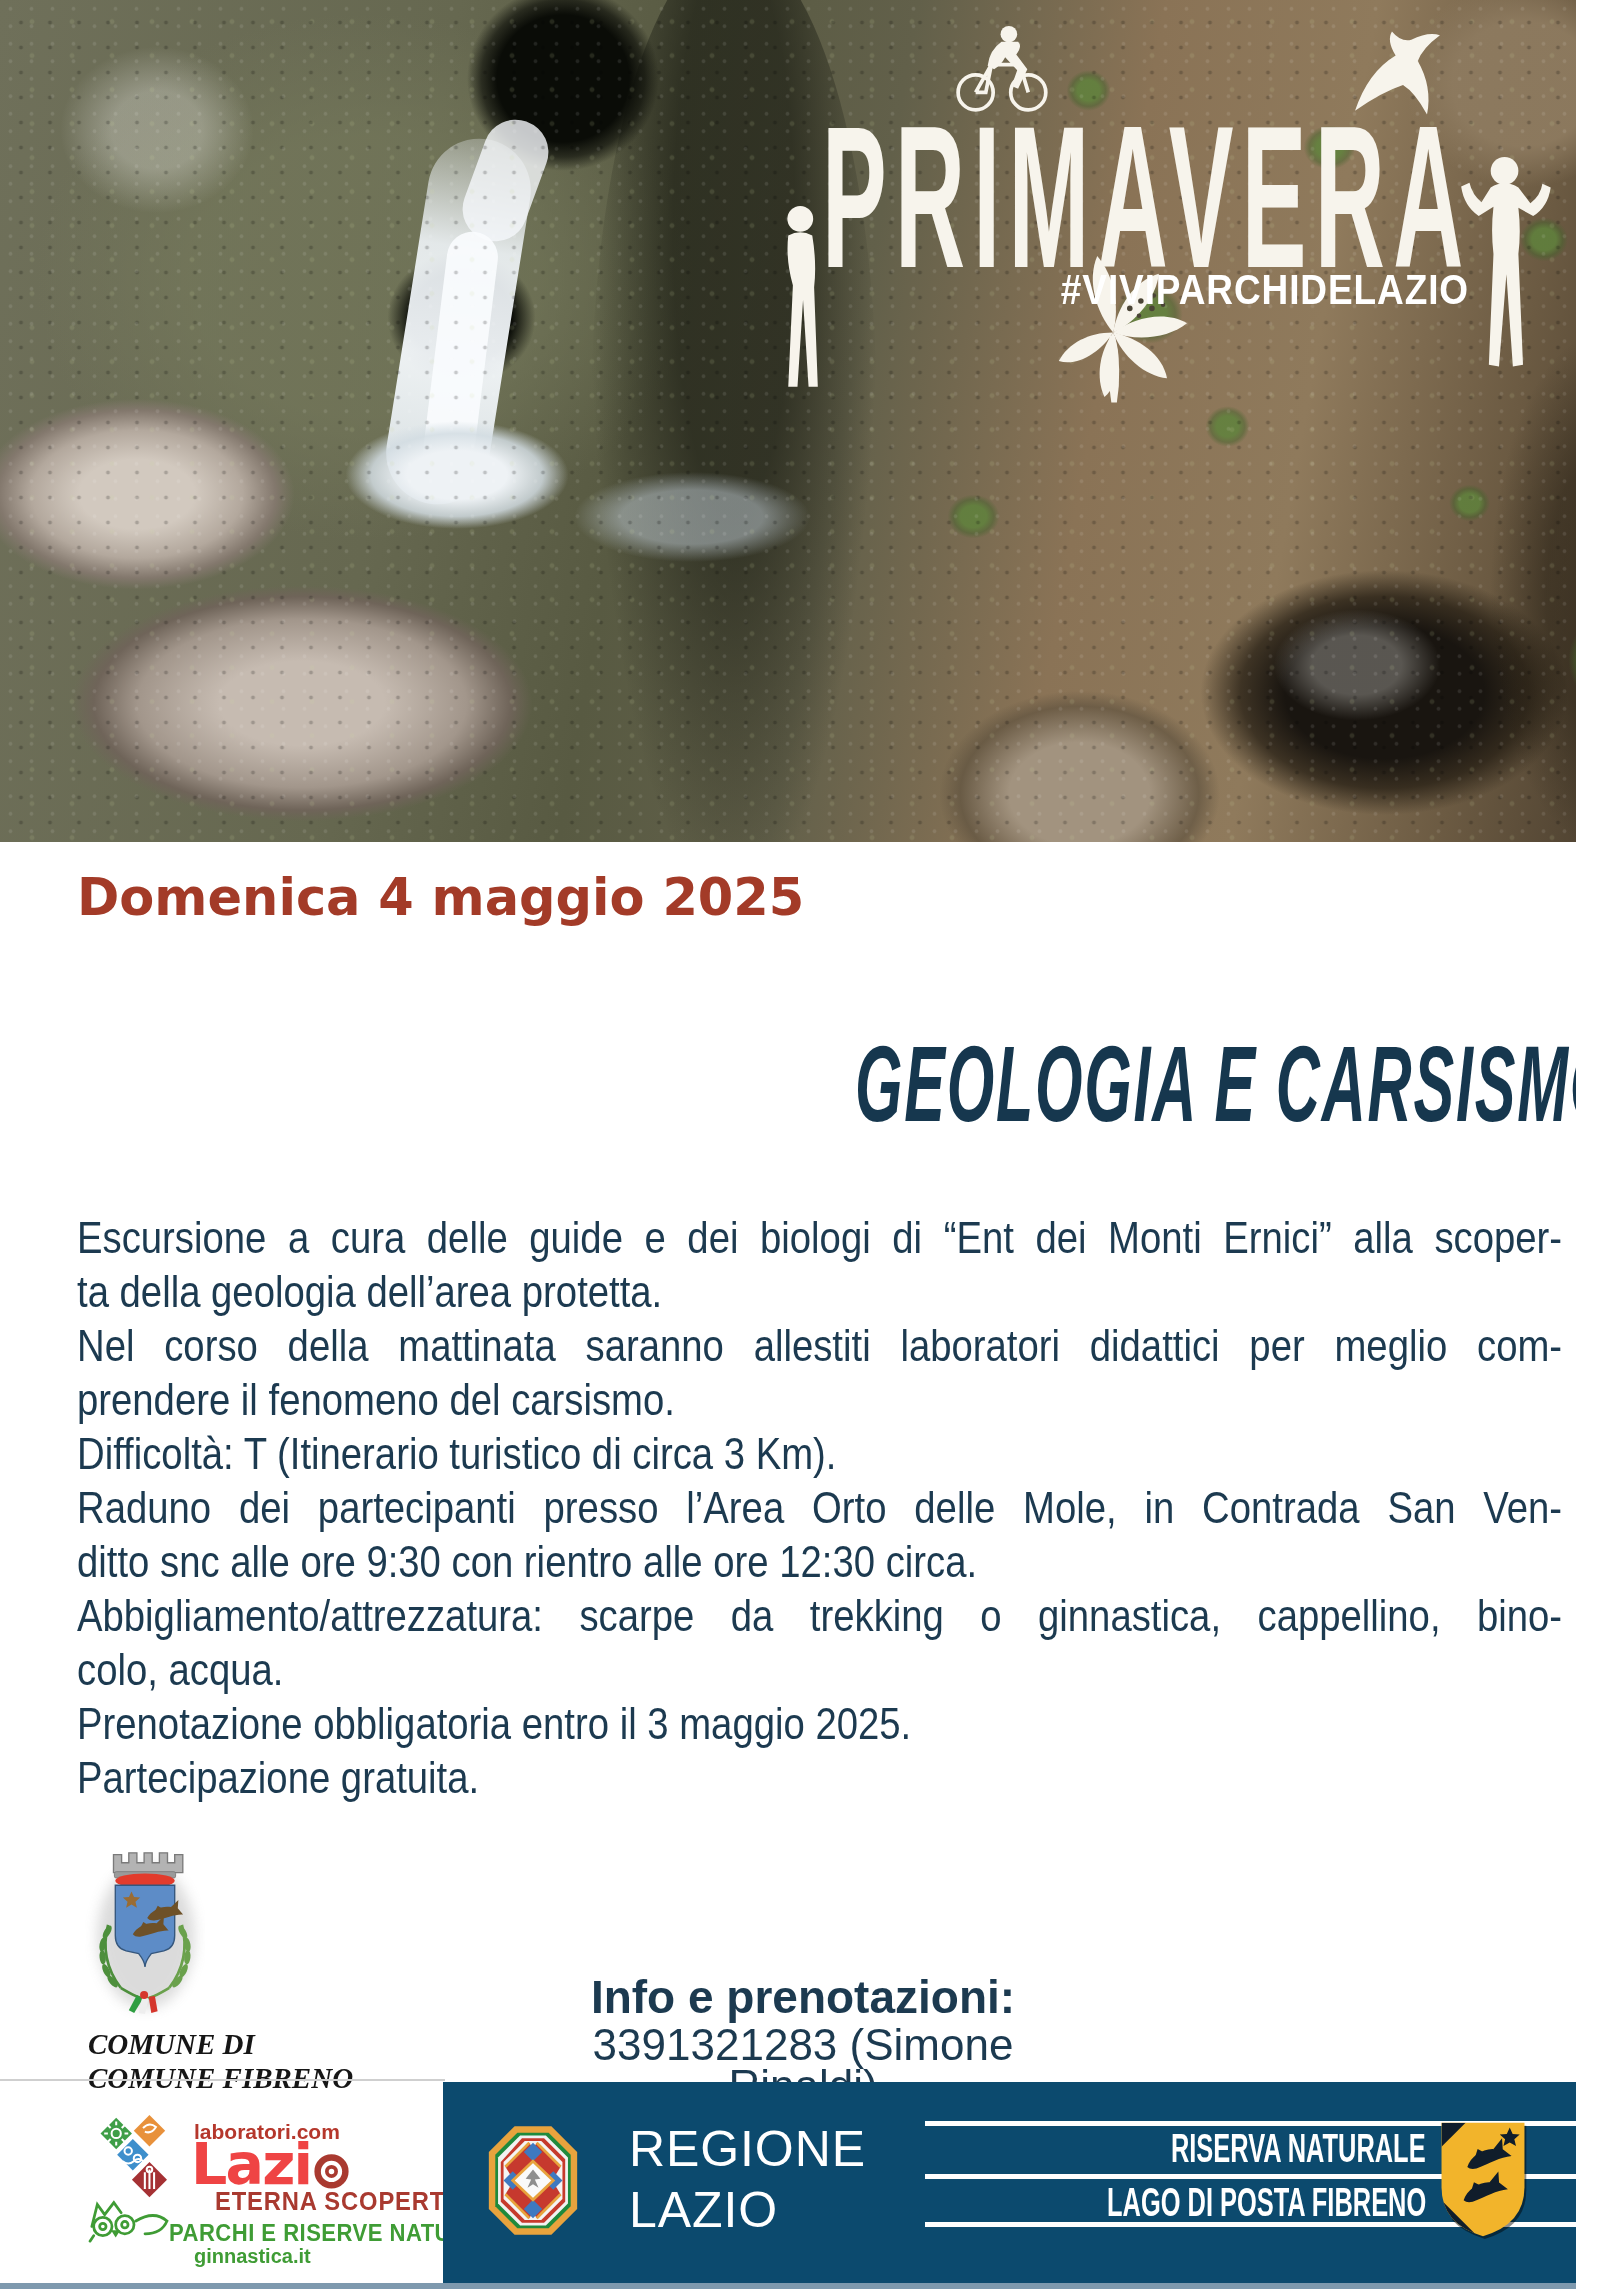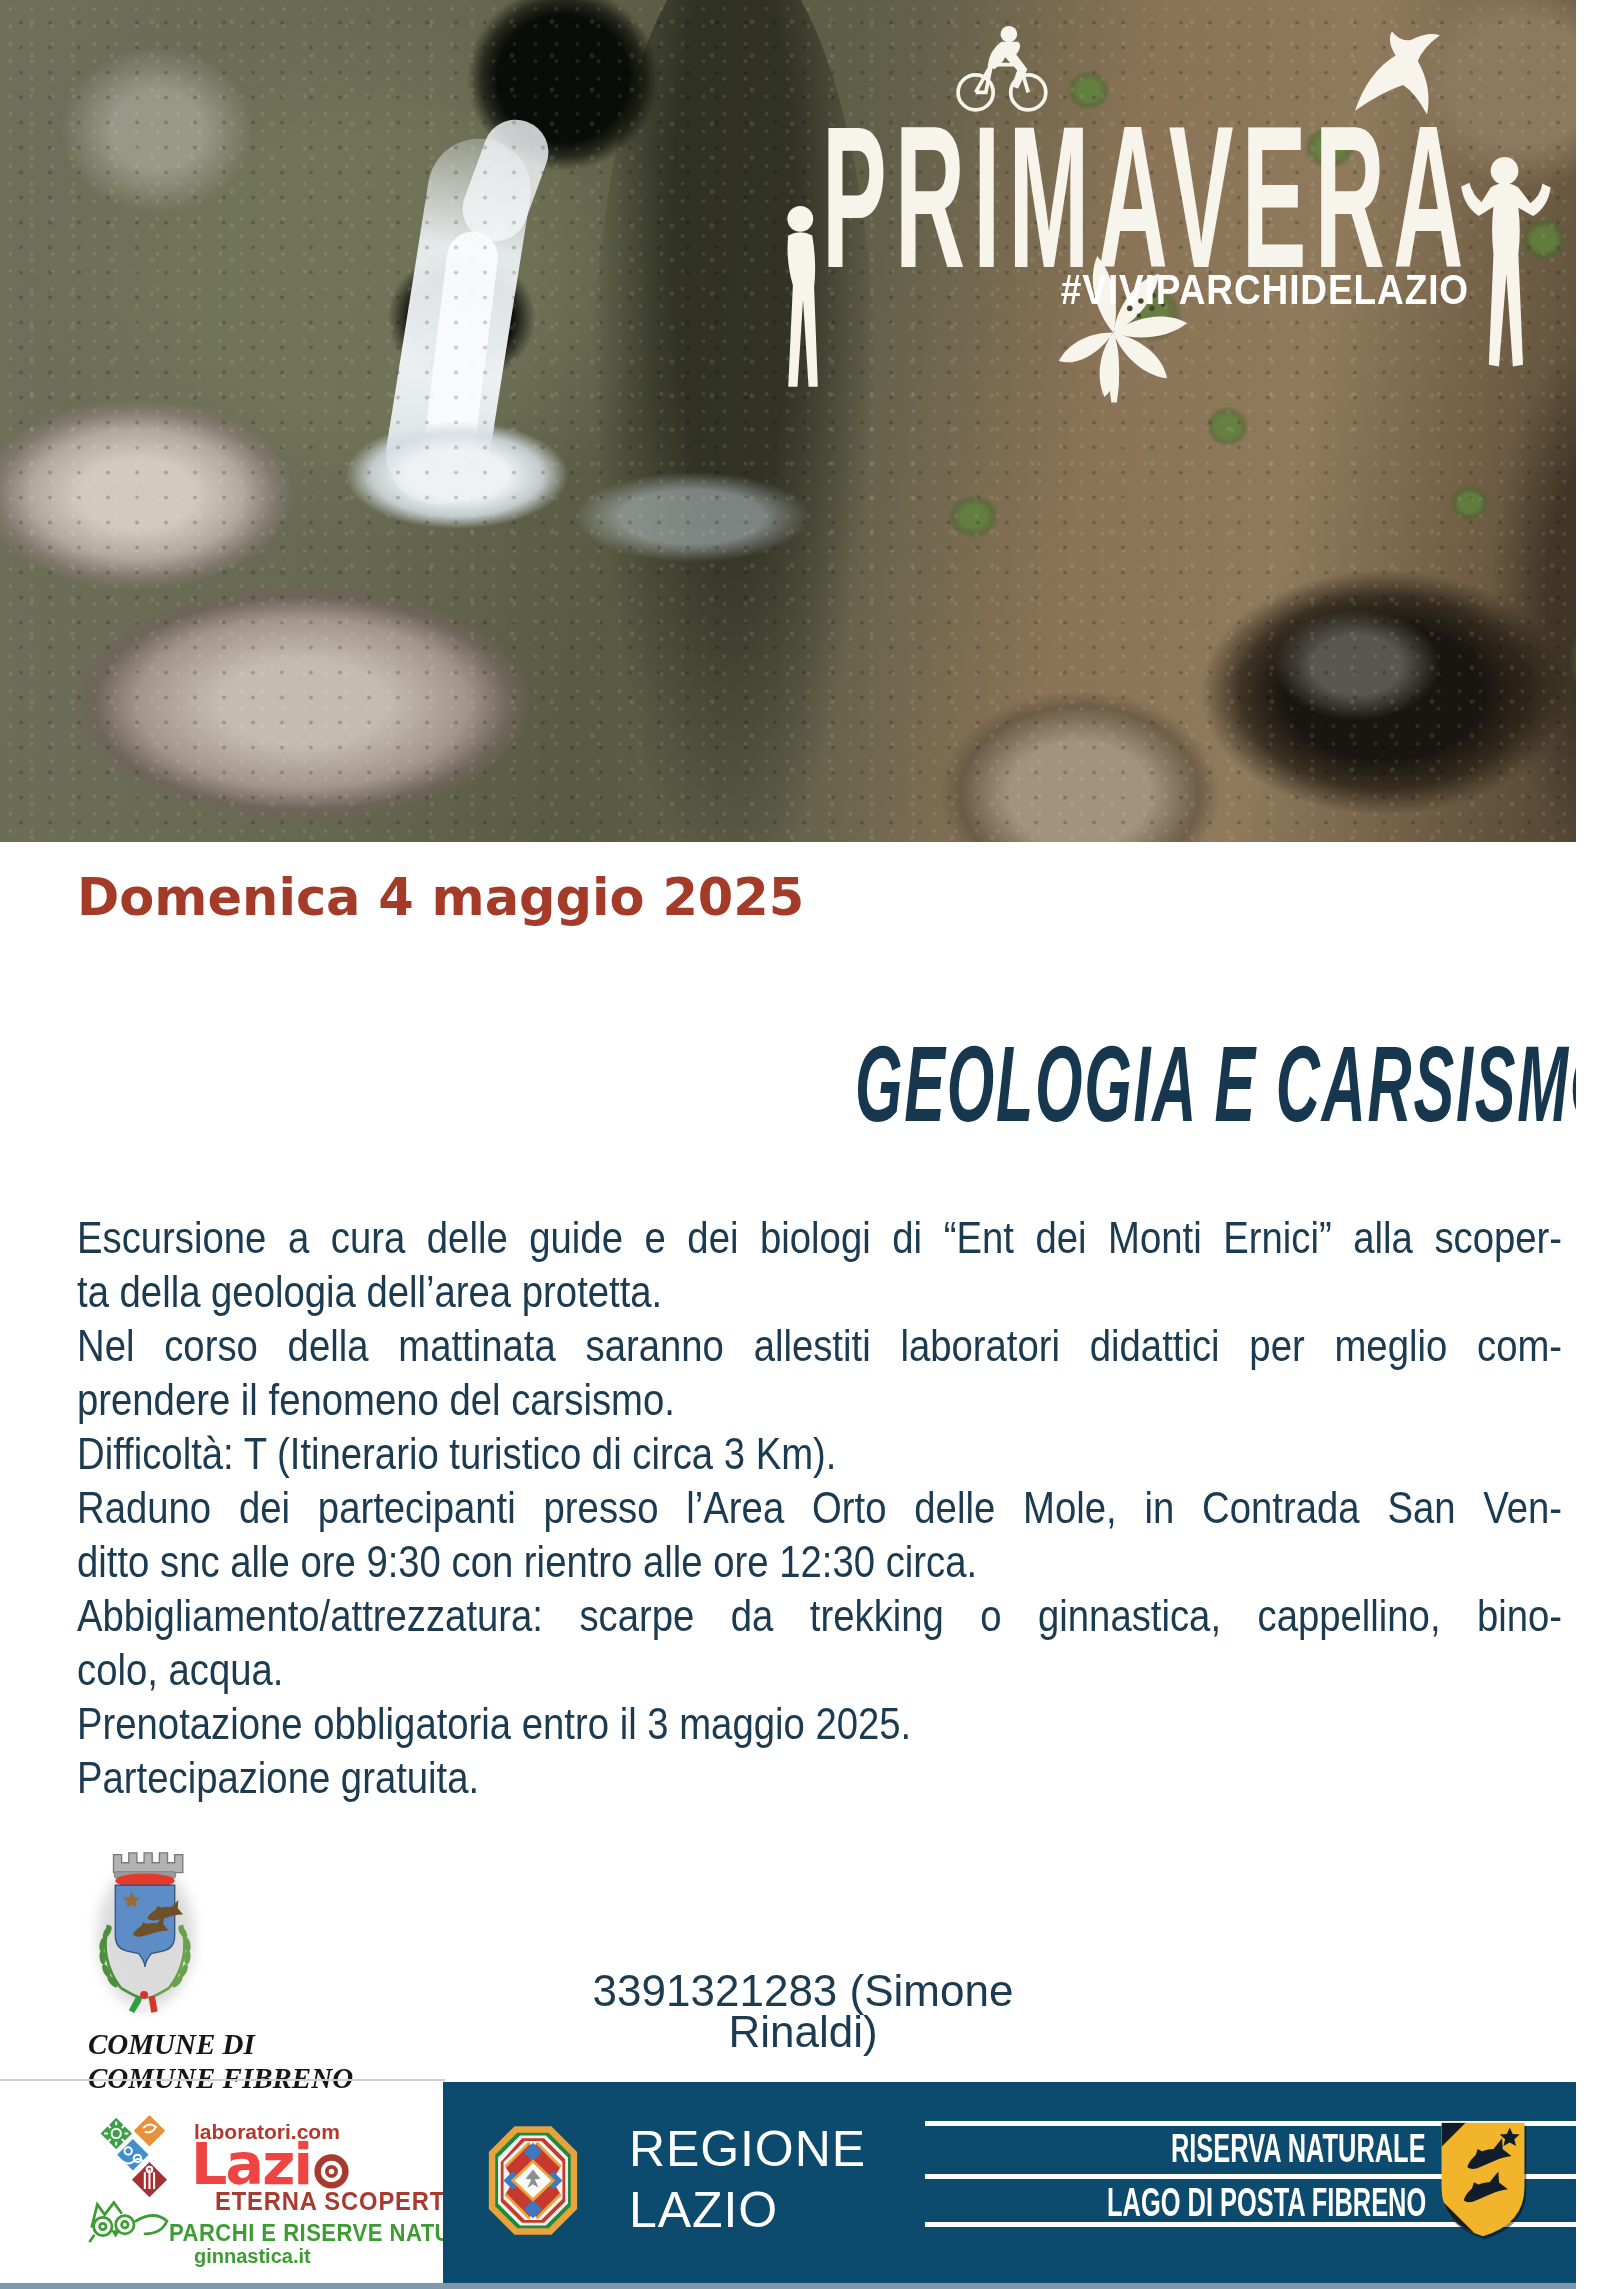--- a/index.html
+++ b/index.html
@@ -259,20 +259,21 @@
     <path d="M62,172 l-4,18 7,1 4,-17 z" fill="#eeeeee"></path>
     <path d="M69,172 l3,18 7,-2 -3,-17 z" fill="#d5362c"></path>
     <circle cx="64" cy="170" r="4.5" fill="#d5362c"></circle>
   </svg>
   <div class="comune-name">
     <div>COMUNE DI</div>
     <div>COMUNE FIBRENO</div>
   </div>
 
   <div class="info-block">
+    <div class="h">Info e prenotazioni:</div>
     <div class="p">3391321283 (Simone Rinaldi)</div>
   </div>
 
 
   <div class="divider"></div>
 
   <div class="lazio-logo">
     <svg width="102" height="97" viewBox="0 0 110 105" style="position:absolute;left:3.7px;top:5.5px;">
       <path d="M26,3 L43,20 L26,37 L9,20 Z" fill="#3f9e48"></path>
       <path d="M62,0 L79,17 L62,34 L45,17 Z" fill="#e8913b"></path>

